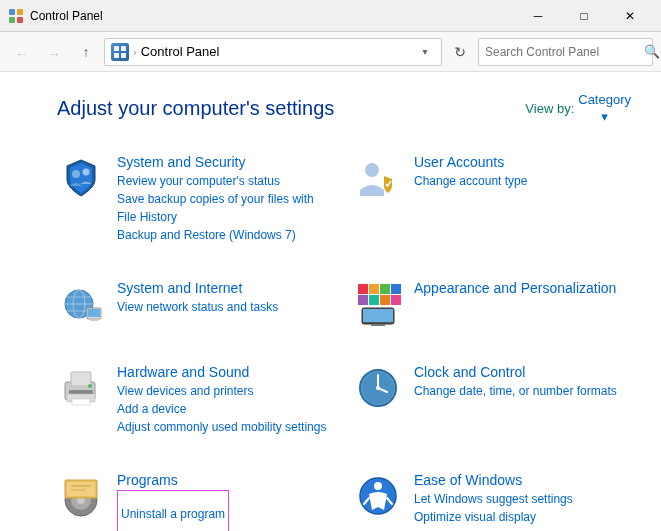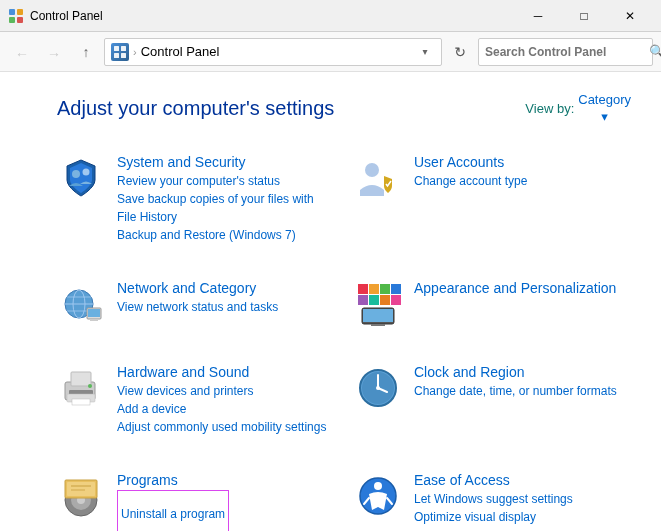--- a/index.html
+++ b/index.html
@@ -142,21 +142,20 @@
       padding: 0 6px;
       gap: 4px;
     }
     .search-input {
       flex: 1;
       border: none;
       outline: none;
       font-size: 12px;
       color: #6d28d9;
       background: transparent;
-      font-weight: bold;
     }
     .search-icon-btn {
       color: #666;
       font-size: 13px;
       cursor: pointer;
     }
 
     
     .main-content {
       background: #fff;
@@ -354,21 +353,21 @@
           <line x1="8" y1="24" x2="36" y2="24" stroke="#a0c8f0" stroke-width="1"></line>
           <line x1="10" y1="17" x2="34" y2="17" stroke="#a0c8f0" stroke-width="0.8"></line>
           <line x1="10" y1="31" x2="34" y2="31" stroke="#a0c8f0" stroke-width="0.8"></line>
 
           <rect x="30" y="28" width="14" height="11" rx="1" fill="#ddd" stroke="#999" stroke-width="1"></rect>
           <rect x="31" y="29" width="12" height="8" fill="#6ab0e0"></rect>
           <rect x="33" y="39" width="8" height="2" fill="#ccc"></rect>
         </svg>
       </div>
       <div class="cp-info">
-        <a class="cp-title">Network and Category</a>
+        <a class="cp-title">System and Internet</a>
         <a class="cp-link">View network status and tasks</a>
       </div>
     </div>
 
     <div class="cp-item">
       <div class="cp-icon">
         <svg width="48" height="48" viewBox="0 0 48 48">
 
           <rect x="4" y="4" width="10" height="10" fill="#e8334a"></rect>
           <rect x="15" y="4" width="10" height="10" fill="#f0a030"></rect>
@@ -414,21 +413,21 @@
         <svg width="48" height="48" viewBox="0 0 48 48">
 
           <circle cx="24" cy="24" r="18" fill="#5a9fd4" stroke="#2c6ea0" stroke-width="2"></circle>
           <circle cx="24" cy="24" r="16" fill="#4a8fc4"></circle>
           <line x1="24" y1="24" x2="24" y2="11" stroke="white" stroke-width="2" stroke-linecap="round"></line>
           <line x1="24" y1="24" x2="33" y2="28" stroke="white" stroke-width="2" stroke-linecap="round"></line>
           <circle cx="24" cy="24" r="2" fill="white"></circle>
         </svg>
       </div>
       <div class="cp-info">
-        <a class="cp-title">Clock and Region</a>
+        <a class="cp-title">Clock and Control</a>
         <a class="cp-link">Change date, time, or number formats</a>
       </div>
     </div>
 
     <div class="cp-item">
       <div class="cp-icon">
         <svg width="48" height="48" viewBox="0 0 48 48">
 
           <circle cx="24" cy="28" r="16" fill="#888" stroke="#666" stroke-width="1"></circle>
           <circle cx="24" cy="28" r="10" fill="#aaa"></circle>
@@ -454,20 +453,20 @@
 
           <circle cx="24" cy="24" r="18" fill="#2979d9" stroke="#1a5ca8" stroke-width="1.5"></circle>
 
           <circle cx="24" cy="14" r="4" fill="white"></circle>
           <path d="M15 22 Q24 18 33 22 L30 38 L24 35 L18 38 Z" fill="white"></path>
           <line x1="15" y1="26" x2="10" y2="32" stroke="white" stroke-width="2" stroke-linecap="round"></line>
           <line x1="33" y1="26" x2="38" y2="32" stroke="white" stroke-width="2" stroke-linecap="round"></line>
         </svg>
       </div>
       <div class="cp-info">
-        <a class="cp-title">Ease of Access</a>
+        <a class="cp-title">Ease of Windows</a>
         <a class="cp-link">Let Windows suggest settings</a>
         <a class="cp-link">Optimize visual display</a>
       </div>
     </div>
 
   </div>
 </div>
 
 </body></html>

